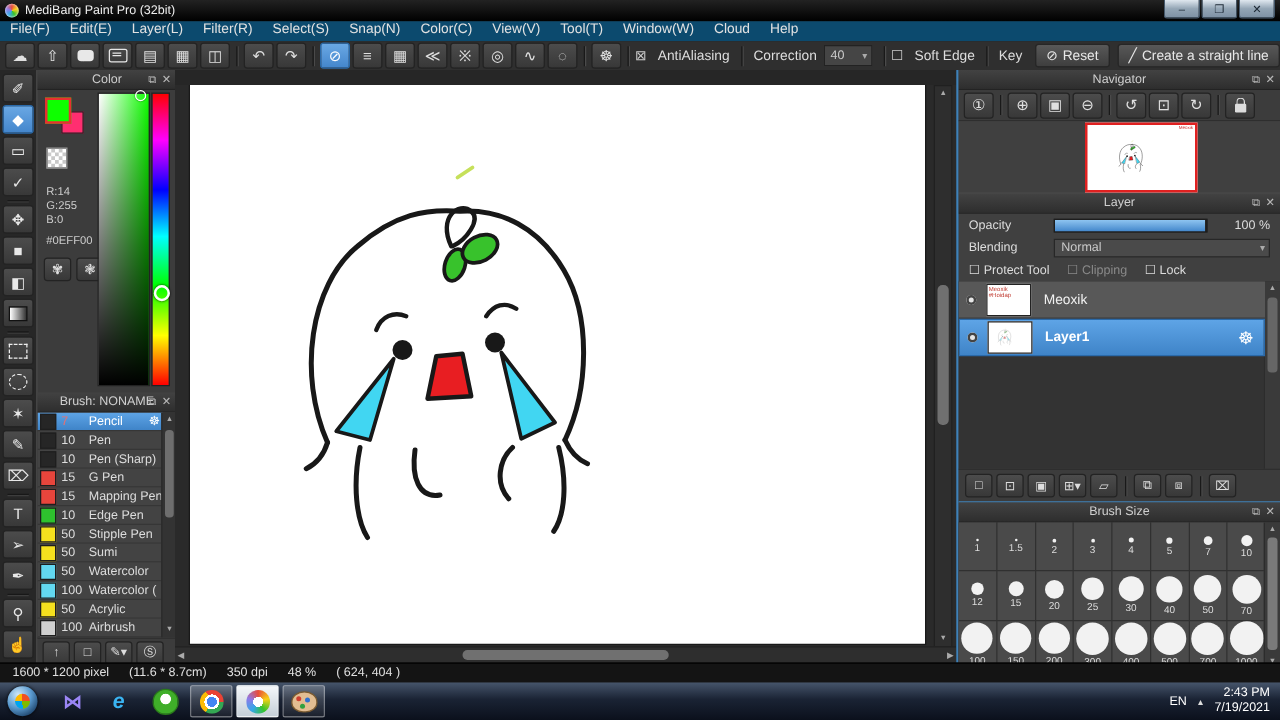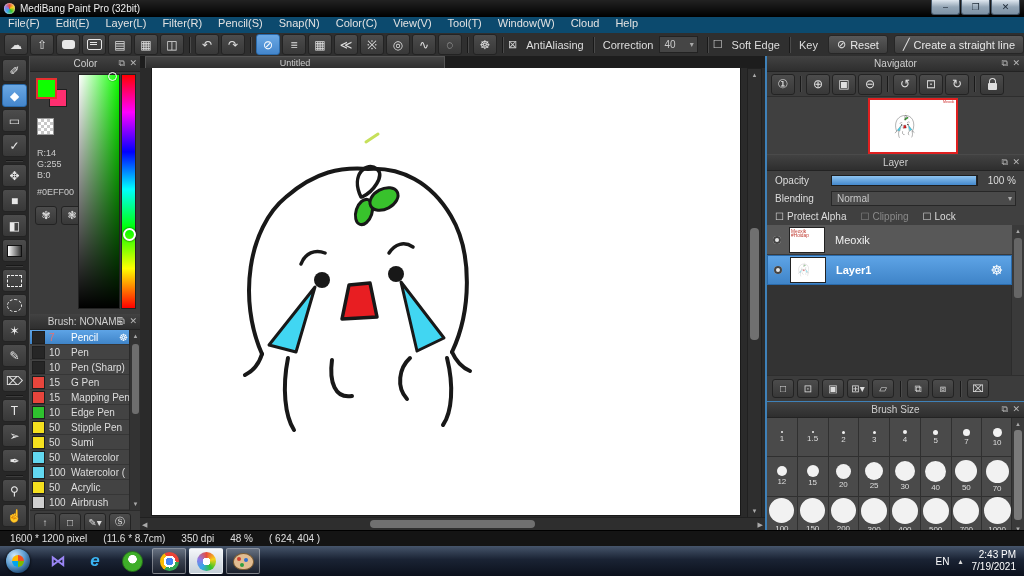--- a/index.html
+++ b/index.html
@@ -116,21 +116,21 @@
 
   
   .rpanels{position:absolute;left:767px;top:56px;width:257px;bottom:45px;background:#404040;}
   .navbar{height:24px;display:flex;align-items:center;gap:2px;padding-left:4px;background:#3c3c3c;border-bottom:1px solid #2e2e2e;}
   .nav-thumb-area{height:57px;background:#404040;display:flex;align-items:center;justify-content:center;}
   .nav-thumb{width:86px;height:52px;background:#fff;border:2px solid #e02020;position:relative;margin-left:34px;}
   .nav-thumb svg{position:absolute;left:0;top:0;width:100%;height:100%;}
   .nav-wm{position:absolute;right:1px;top:0;font-size:8px;transform:scale(.45);transform-origin:top right;color:#d03030;}
 
   .layer-panel{border-top:1px solid #4a4a4a;}
-  .lp-row{height:18px;display:flex;align-items:center;font-size:10px;padding:0 8px;gap:4px;}
+  .lp-row{height:18px;display:flex;align-items:center;font-size:10px;padding:0 8px;gap:16px;}
   .lp-label{width:52px;flex:none;color:#ddd;}
   .slider{flex:1;height:9px;background:#262626;border:1px solid #1d1d1d;position:relative;}
   .slider .fill{position:absolute;left:0;top:0;bottom:0;width:99%;background:linear-gradient(#8ec4f0,#4488cc);}
   .lp-val{width:34px;text-align:right;color:#ddd;flex:none;}
   .select{flex:1;height:13px;background:#4a4a4a;border:1px solid #272727;display:flex;align-items:center;
           padding:0 5px;font-size:10px;color:#c8c8c8;position:relative;}
   .select .arr{position:absolute;right:3px;font-size:8px;color:#aaa;}
   .lp-checks{height:18px;display:flex;align-items:center;font-size:10px;padding-left:8px;}
   .lp-checks .cb{display:flex;align-items:center;gap:3px;margin-right:14px;color:#ddd;}
   .lp-checks .cb.dim{color:#8a8a8a;}
@@ -204,21 +204,21 @@
       <span class="win-btn">❐</span>
       <span class="win-btn">✕</span>
     </span>
   </div>
 
   <div class="menubar" id="menu-items">
       <span class="menu-item">File(F)</span>
       <span class="menu-item">Edit(E)</span>
       <span class="menu-item">Layer(L)</span>
       <span class="menu-item">Filter(R)</span>
-      <span class="menu-item">Pencil(S)</span>
+      <span class="menu-item">Select(S)</span>
       <span class="menu-item">Snap(N)</span>
       <span class="menu-item">Color(C)</span>
       <span class="menu-item">View(V)</span>
       <span class="menu-item">Tool(T)</span>
       <span class="menu-item">Window(W)</span>
       <span class="menu-item">Cloud</span>
       <span class="menu-item">Help</span>
     </div>
 
   <div class="toolbar">
@@ -484,25 +484,20 @@
             <span>✎▾</span>
           </span>
           <span class="sbtn">
             <span>Ⓢ</span>
           </span>
         </div>
     </div>
   </div>
 
   <div class="center">
-    <div class="tabbar">
-      <span class="tab">
-        <span>Untitled</span>
-      </span>
-    </div>
     <div class="viewport">
       <div class="canvas">
         <svg viewBox="0 0 588 447" width="588" height="447">
           <g id="chick" fill="none" stroke="var(--line,#181818)" stroke-width="4" stroke-linecap="round" stroke-linejoin="round">
             <path d="M214 74 L226 66" stroke="var(--sprig,#c6e05a)" stroke-width="3"></path>
             <path d="M110 286 C86 232 96 160 134 129 C164 103 189 99 216 101 C249 99 279 114 299 148 C321 185 319 244 300 284"></path>
             <path d="M110 286 C107 296 101 303 93 307"></path>
             <path d="M300 284 C304 293 311 300 318 303"></path>
             <path d="M136 290 C130 320 133 348 142 362"></path>
             <path d="M295 290 C302 318 300 344 291 357"></path>
@@ -599,21 +594,21 @@
       <div class="lp-row">
         <span class="lp-label">Blending</span>
         <span class="select">
           <span>Normal</span>
           <span class="arr">▾</span>
         </span>
       </div>
       <div class="lp-checks" id="layer-checks">
           <span class="cb">
             <span>☐</span>
-            <span>Protect Alpha</span>
+            <span>Protect Tool</span>
           </span>
           <span class="cb dim">
             <span>☐</span>
             <span>Clipping</span>
           </span>
           <span class="cb">
             <span>☐</span>
             <span>Lock</span>
           </span>
         </div>

